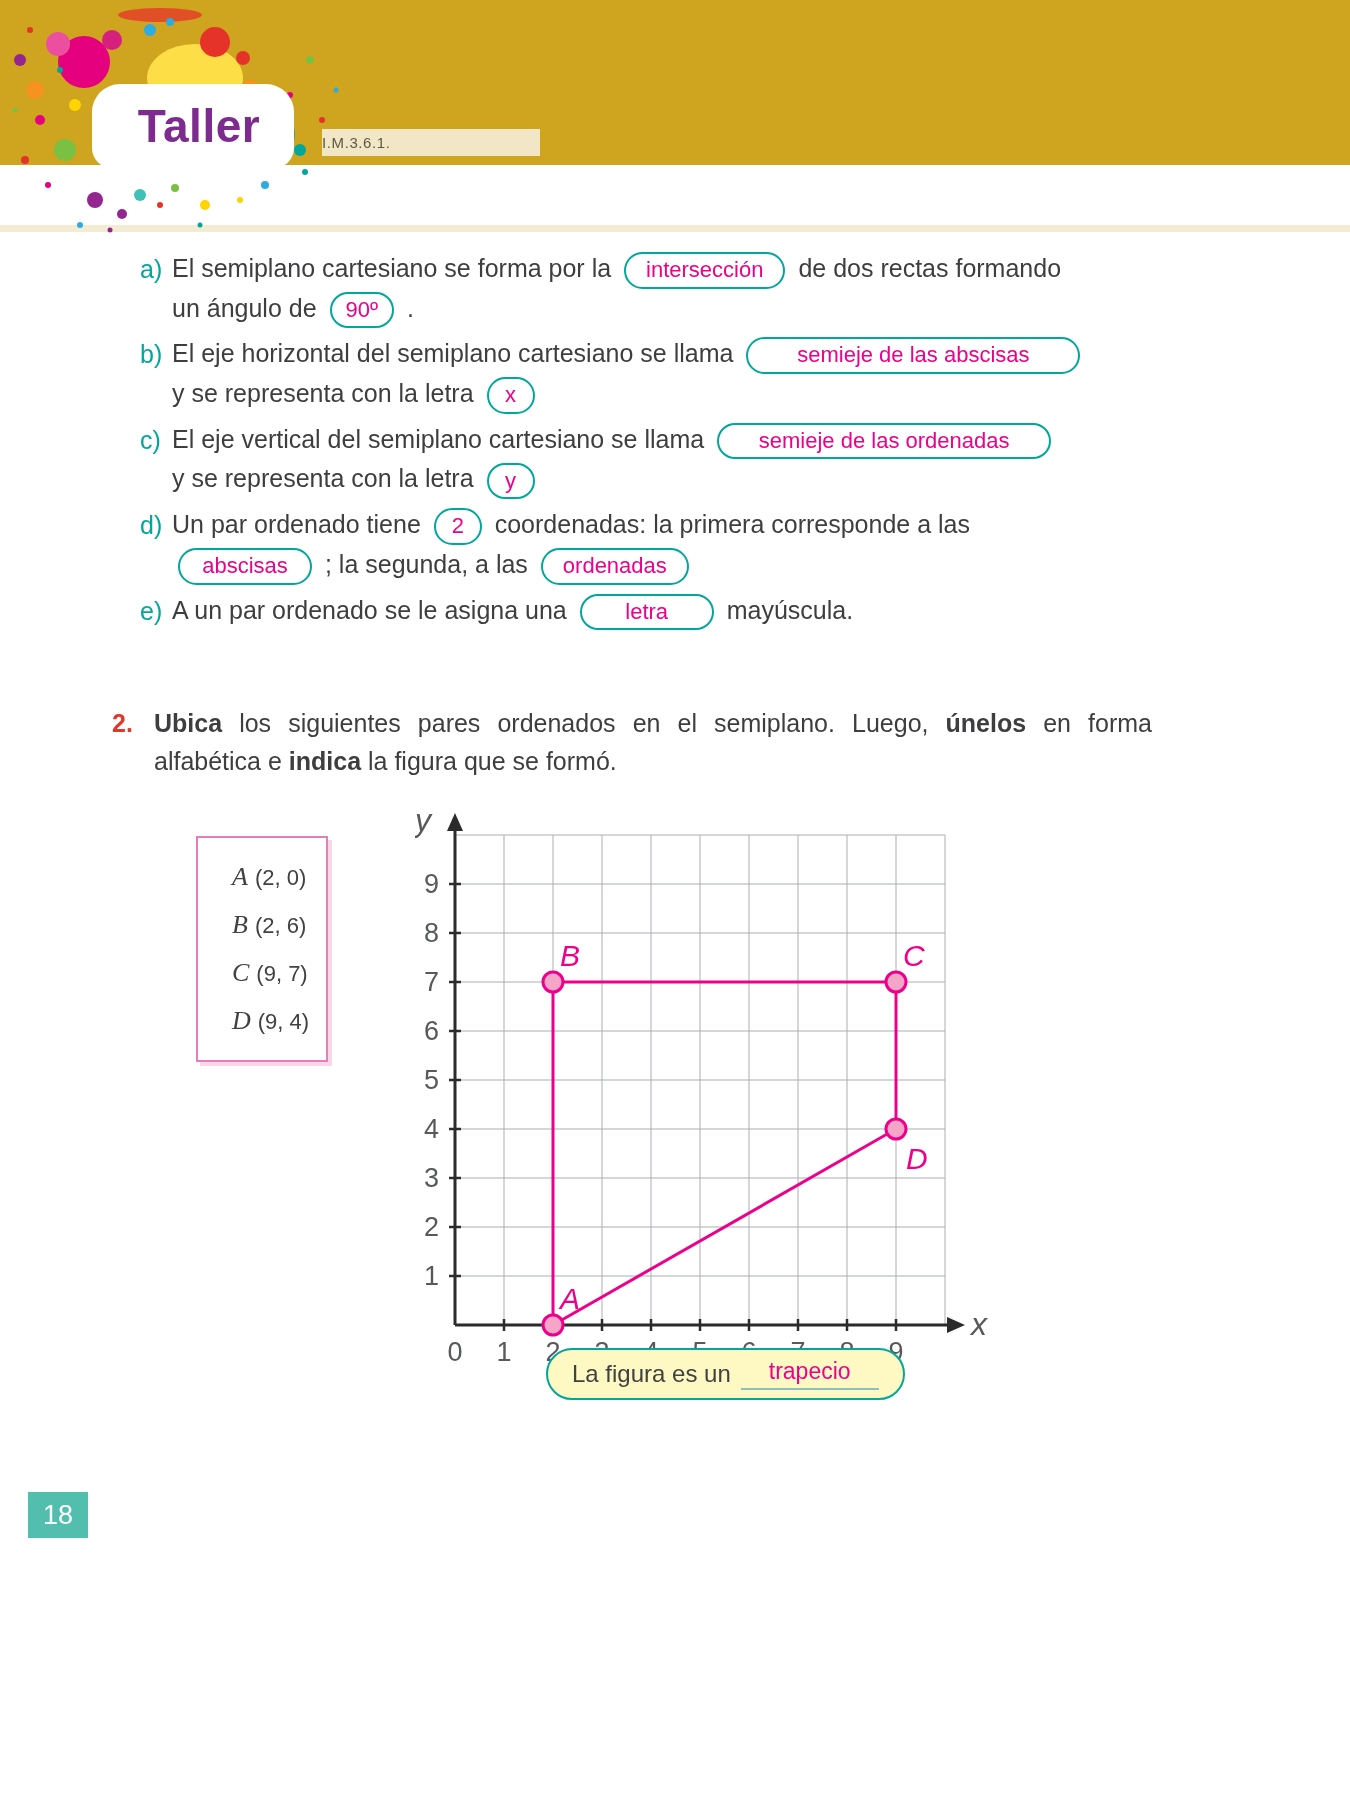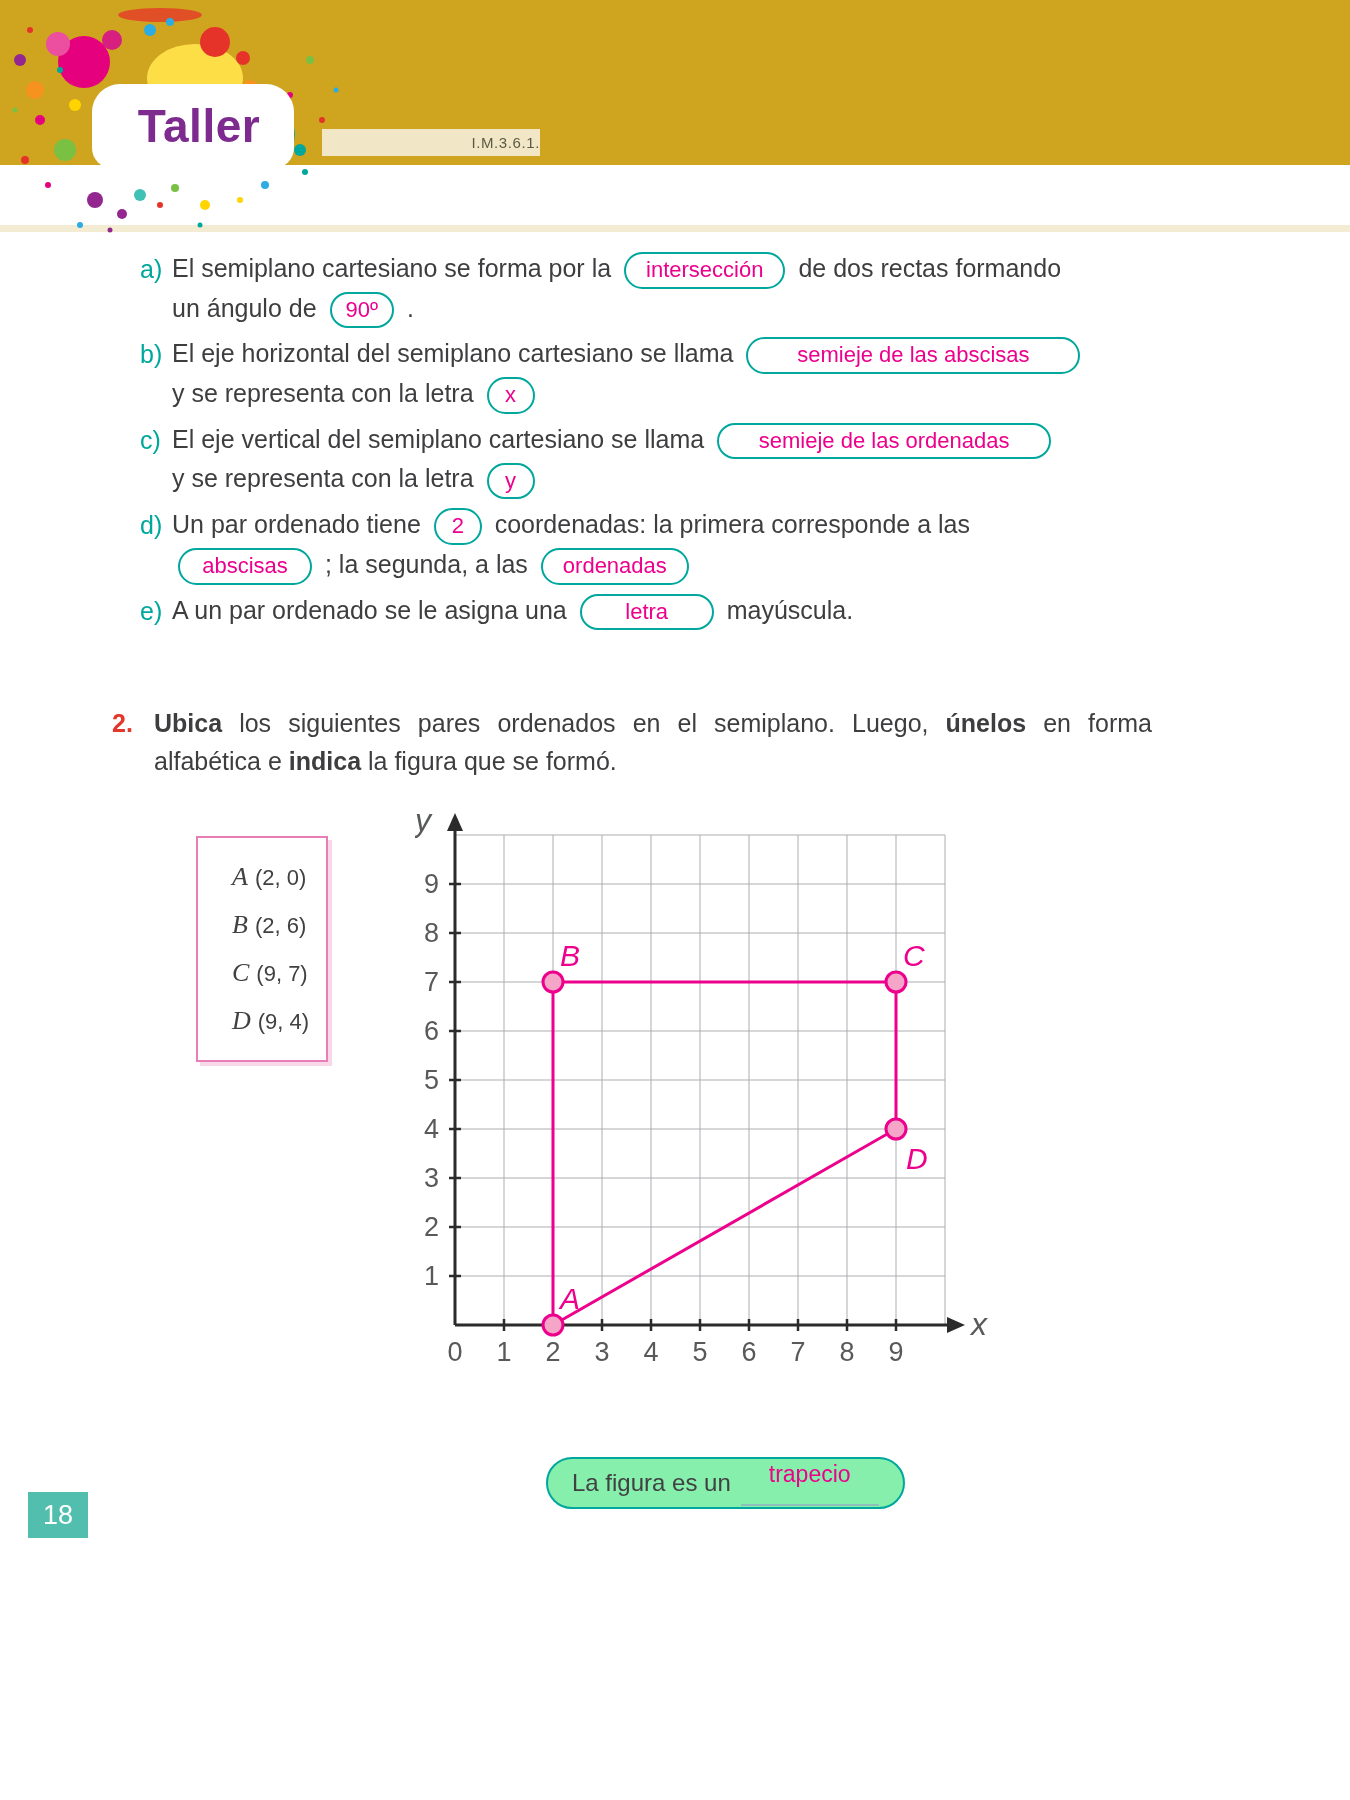--- a/index.html
+++ b/index.html
@@ -6,21 +6,21 @@
   .page { position:relative; width:1350px; height:1800px; background:#ffffff;
           font-family:"Liberation Sans", sans-serif; color:#3E3E40; overflow:hidden; }
 
   
   .header-band { position:absolute; left:0; top:0; width:100%; height:165px; background:#CFA41F; z-index:1; }
   .splatter    { position:absolute; left:0; top:0; z-index:2; }
   .taller-tab  { position:absolute; left:92px; top:84px; width:190px; height:84px; background:#ffffff;
                  border-radius:28px 28px 20px 20px; z-index:3; display:flex; align-items:center; justify-content:center;padding-left:12px; }
   .taller-title{ font-size:46px; font-weight:bold; color:#7E2B8F; letter-spacing:.5px; }
   .code-bar    { position:absolute; left:322px; top:129px; width:218px; height:27px; background:#F1E6C6; z-index:2;
-                 display:flex; align-items:center; justify-content:flex-end; font-size:15px; color:#5B5B45; letter-spacing:.6px; }
+                 display:flex; align-items:center; justify-content:flex-start; font-size:15px; color:#5B5B45; letter-spacing:.6px; }
   .cream-strip { position:absolute; left:0; top:225px; width:100%; height:7px; background:#F4ECD2; }
 
   
   .ex1 { position:absolute; left:112px; top:250px; width:1040px; font-size:25px; line-height:1.5; }
   .ex-header { margin-bottom:10px; font-size:26px; }
   .ex-number { color:#E2372B; font-weight:bold; margin-right:12px; }
   .bold { font-weight:bold; }
   .item { position:relative; padding-left:60px; margin-bottom:6px; }
   .item-letter { position:absolute; left:28px; top:1px; color:#00A79D; }
   .item-justify { text-align:justify; }
@@ -40,25 +40,25 @@
                 border:2px solid #E87DB7; box-shadow:4px 4px 0 rgba(236,142,188,.35);
                 padding:24px 0 6px 34px; }
   .coord-row  { margin-bottom:18px; color:#414042; white-space:nowrap; }
   .coord-name { font-style:italic; font-family:"Liberation Serif", serif; font-size:26px; margin-right:7px; }
   .coord-val  { font-size:22px; }
 
   
   .chart-holder { position:absolute; left:415px; top:809px; }
 
   
-  .figure-pill { position:absolute; left:546px; top:1457px; min-width:330px; height:52px; background:#86efac;
+  .figure-pill { position:absolute; left:546px; top:1348px; min-width:330px; height:52px; background:#fef9c3;
                  border:2.5px solid #00A79D; border-radius:28px; box-sizing:border-box;
                  display:flex; align-items:center; justify-content:center; padding:0 24px; }
   .figure-caption { font-size:24px; color:#414042; white-space:nowrap; }
-  .figure-answer  { color:#EC008C; font-size:23px; border-bottom:2px solid #8FBFBC; padding:0 28px 16px; margin-left:10px; }
+  .figure-answer  { color:#EC008C; font-size:23px; border-bottom:2px solid #8FBFBC; padding:0 28px 3px; margin-left:10px; }
 
   
   .page-num-box { position:absolute; left:28px; top:1492px; width:60px; height:46px; background:#52BFAE;
                   color:#fff; font-size:27px; display:flex; align-items:center; justify-content:center; }
 </style>
 </head>
 <body>
 
 <div class="page">
 

